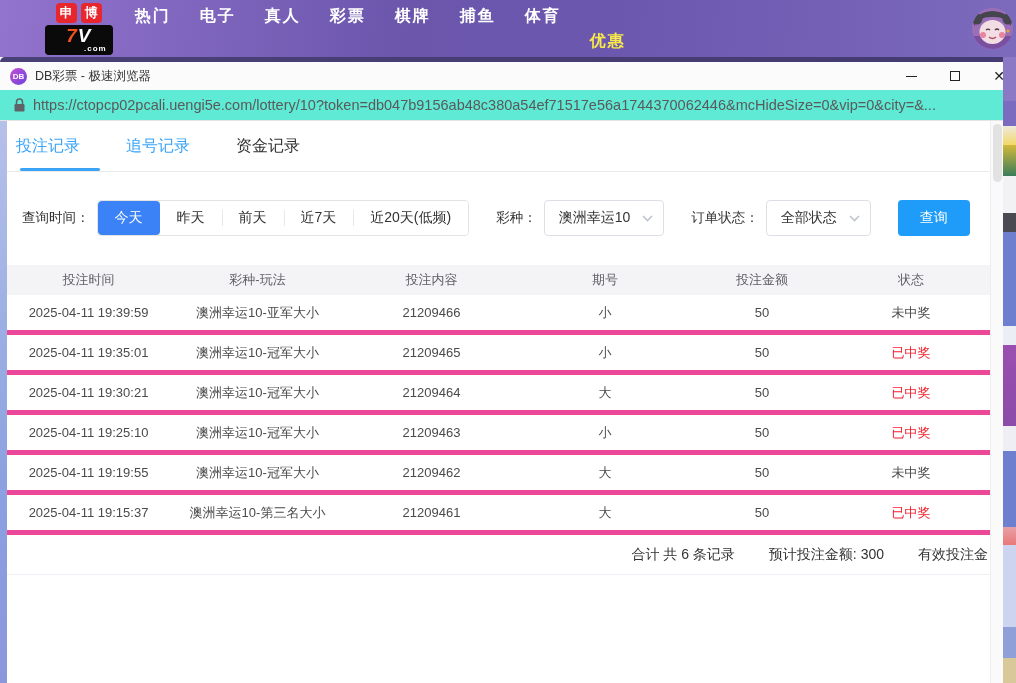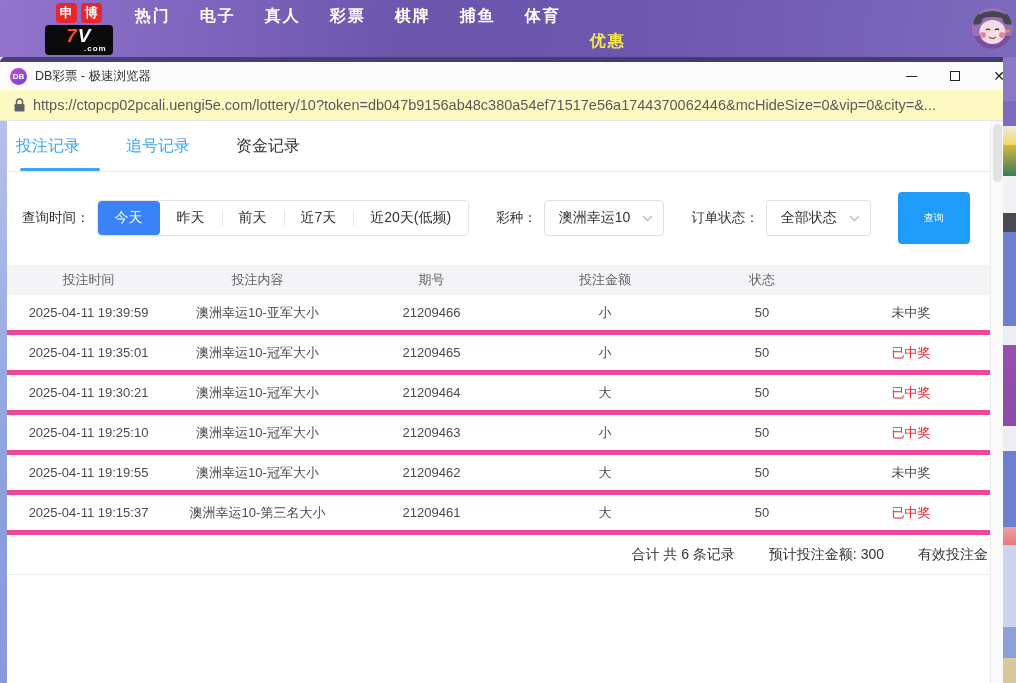--- a/index.html
+++ b/index.html
@@ -54,21 +54,21 @@
   .win-controls {
     position:absolute; right:10px; top:62px; height:28px;
     display:flex; align-items:center; gap:30px;
   }
   .wc { width:14px; height:14px; display:flex; align-items:center; justify-content:center; cursor:pointer; }
   .wc-min i { display:block; width:11px; height:0; border-bottom:1.6px solid #222; }
   .wc-max i { display:block; width:10px; height:10px; border:1.4px solid #222; }
   .wc-close { font-size:14px; color:#222; font-weight:bold; }
   .urlbar {
     position:absolute; top:90px; left:0; width:1003px; height:31px;
-    background:#fef9c3; border-bottom:1px solid #e4e4e4; display:flex; align-items:center;
+    background:#5eead4; border-bottom:1px solid #e4e4e4; display:flex; align-items:center;
   }
   .lock-icon { margin-left:14px; flex:0 0 auto; }
   .url-text {
     margin-left:8px; font-size:14.5px; color:#5a5a5a; white-space:nowrap;
     overflow:hidden; max-width:955px;
   }
   
   .left-strip {
     position:absolute; top:121px; left:0; width:7px; height:562px;
     background:linear-gradient(180deg,#b6c1ea 0%,#9db0e4 35%,#8ba1e0 65%,#8b97dc 100%);
@@ -132,22 +132,22 @@
   .bg-item.active::before, .bg-item.active + .bg-item::before { display:none; }
   .flabel { margin-left:27px; }
   .select {
     display:flex; align-items:center; justify-content:space-between;
     border:1px solid #dcdfe6; border-radius:4px; height:36px;
     padding:0 10px 0 14px; margin-left:7px; font-size:14px; color:#333;
     background:#fff; cursor:pointer;
   }
   .select .chev { margin-left:12px; display:flex; }
   .search-btn {
-    margin-left:27px; width:72px; height:52px; background:#1f9bfa; color:#fff;
-    border:none; border-radius:4px; font-size:10px; cursor:pointer;
+    margin-left:27px; width:72px; height:36px; background:#1f9bfa; color:#fff;
+    border:none; border-radius:4px; font-size:14px; cursor:pointer;
   }
   
   .table { margin-top:29px; }
   .thead, .trow {
     display:grid; grid-template-columns:163px 175px 173px 174px 140px 158px;
     align-items:center; text-align:center;
   }
   .thead { height:30px; background:#f4f4f6; color:#5f6066; font-size:13px; }
   .trow { height:40px; border-bottom:5px solid #ec4899; font-size:13px; color:#4a4a4a; }
   .trow .status.won { color:#f5222d; }
@@ -267,20 +267,21 @@
             <path d="M1,1 L5.5,5.5 L10,1" stroke="#c0c4cc" stroke-width="1.6" fill="none"></path>
           </svg>
       </span>
     </div>
     <button class="search-btn">查询</button>
   </div>
 
   <div class="table">
     <div class="thead">
         <span>投注时间</span>
+        <span>彩种-玩法</span>
         <span>投注内容</span>
         <span>期号</span>
         <span>投注金额</span>
         <span>状态</span>
       </div>
     <div id="tbody">
   <div class="trow">
     <span class="cell">2025-04-11 19:39:59</span>
     <span class="cell">澳洲幸运10-亚军大小</span>
     <span class="cell">21209466</span>

